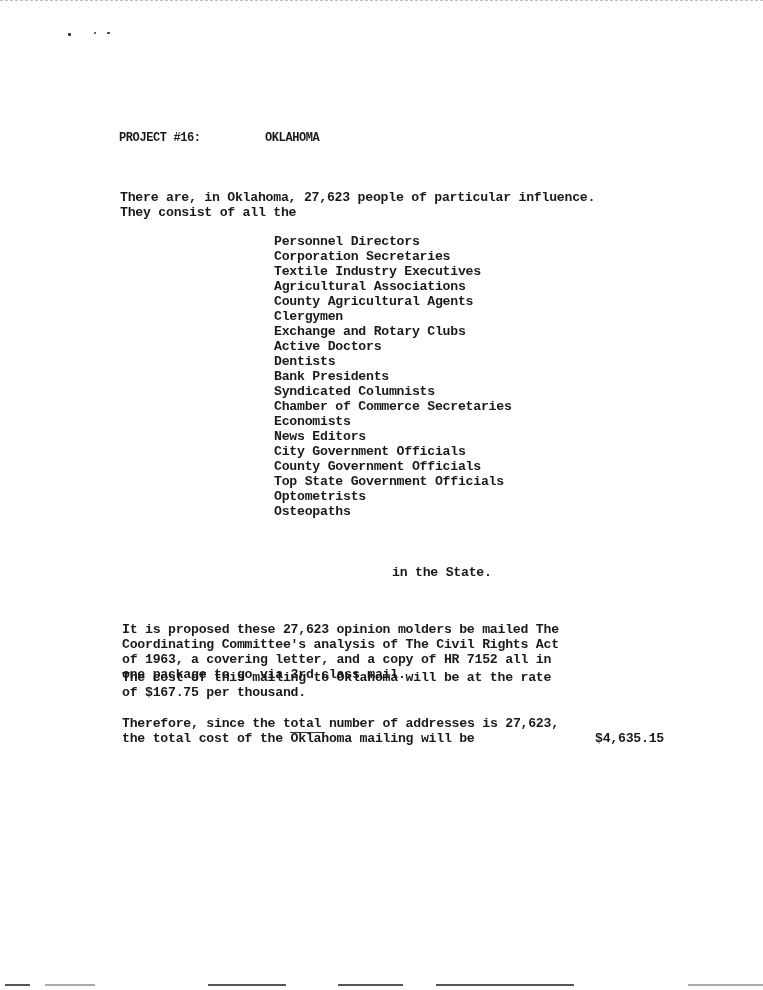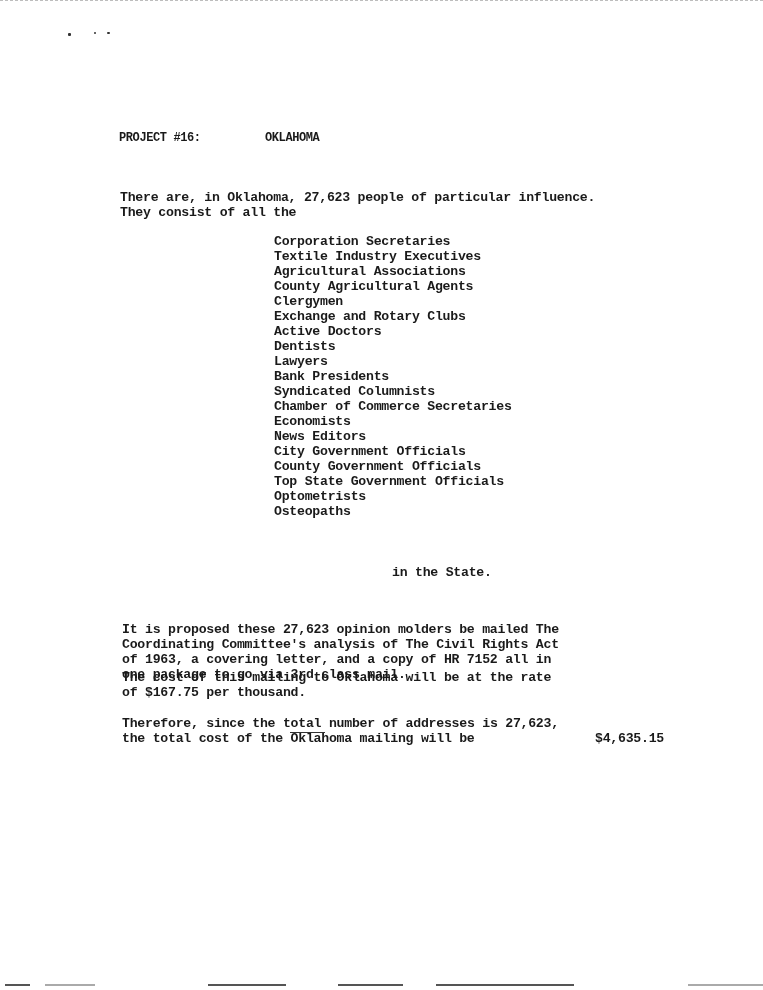--- a/index.html
+++ b/index.html
@@ -115,29 +115,29 @@
 
 <div class="title-row">
   <span>PROJECT #16:</span>
   <span class="state">OKLAHOMA</span>
 </div>
 
 <div class="doc-text intro">There are, in Oklahoma, 27,623 people of particular influence.
 They consist of all the</div>
 
 <ul class="list">
+  <li>Personnel Directors</li>
   <li>Corporation Secretaries</li>
   <li>Textile Industry Executives</li>
   <li>Agricultural Associations</li>
   <li>County Agricultural Agents</li>
   <li>Clergymen</li>
   <li>Exchange and Rotary Clubs</li>
   <li>Active Doctors</li>
   <li>Dentists</li>
-  <li>Lawyers</li>
   <li>Bank Presidents</li>
   <li>Syndicated Columnists</li>
   <li>Chamber of Commerce Secretaries</li>
   <li>Economists</li>
   <li>News Editors</li>
   <li>City Government Officials</li>
   <li>County Government Officials</li>
   <li>Top State Government Officials</li>
   <li>Optometrists</li>
   <li>Osteopaths</li>

